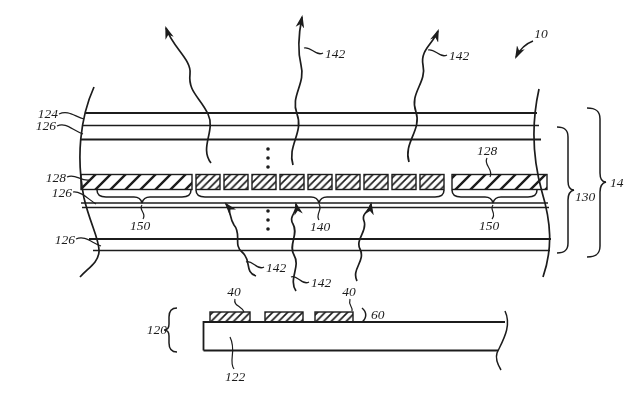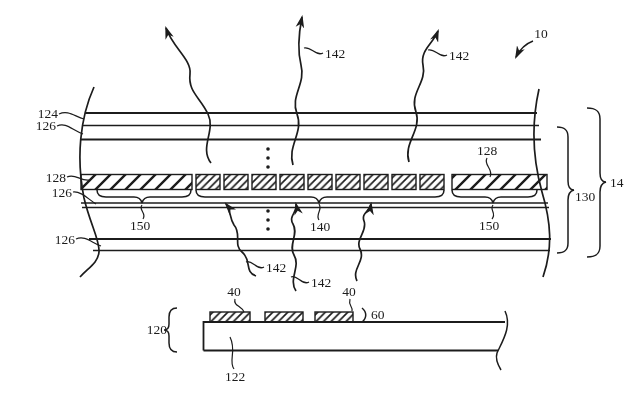--- a/index.html
+++ b/index.html
@@ -1,18 +1,19 @@
 <!DOCTYPE html>
 <html><head>
 <meta charset="utf-8">
 <style>
   html,body{margin:0;padding:0;background:#ffffff;}
   .fig-wrap{
     width:641px;height:403px;position:relative;background:#ffffff;overflow:hidden;
     font-family:"Liberation Serif","DejaVu Serif",serif;
+    font-style:italic;
   }
   svg{display:block;}
   text{
     font-family:"Liberation Serif","DejaVu Serif",serif;
     font-size:13.5px;
     fill:#1c1c1c;
   }
 </style>
 </head>
 <body>

